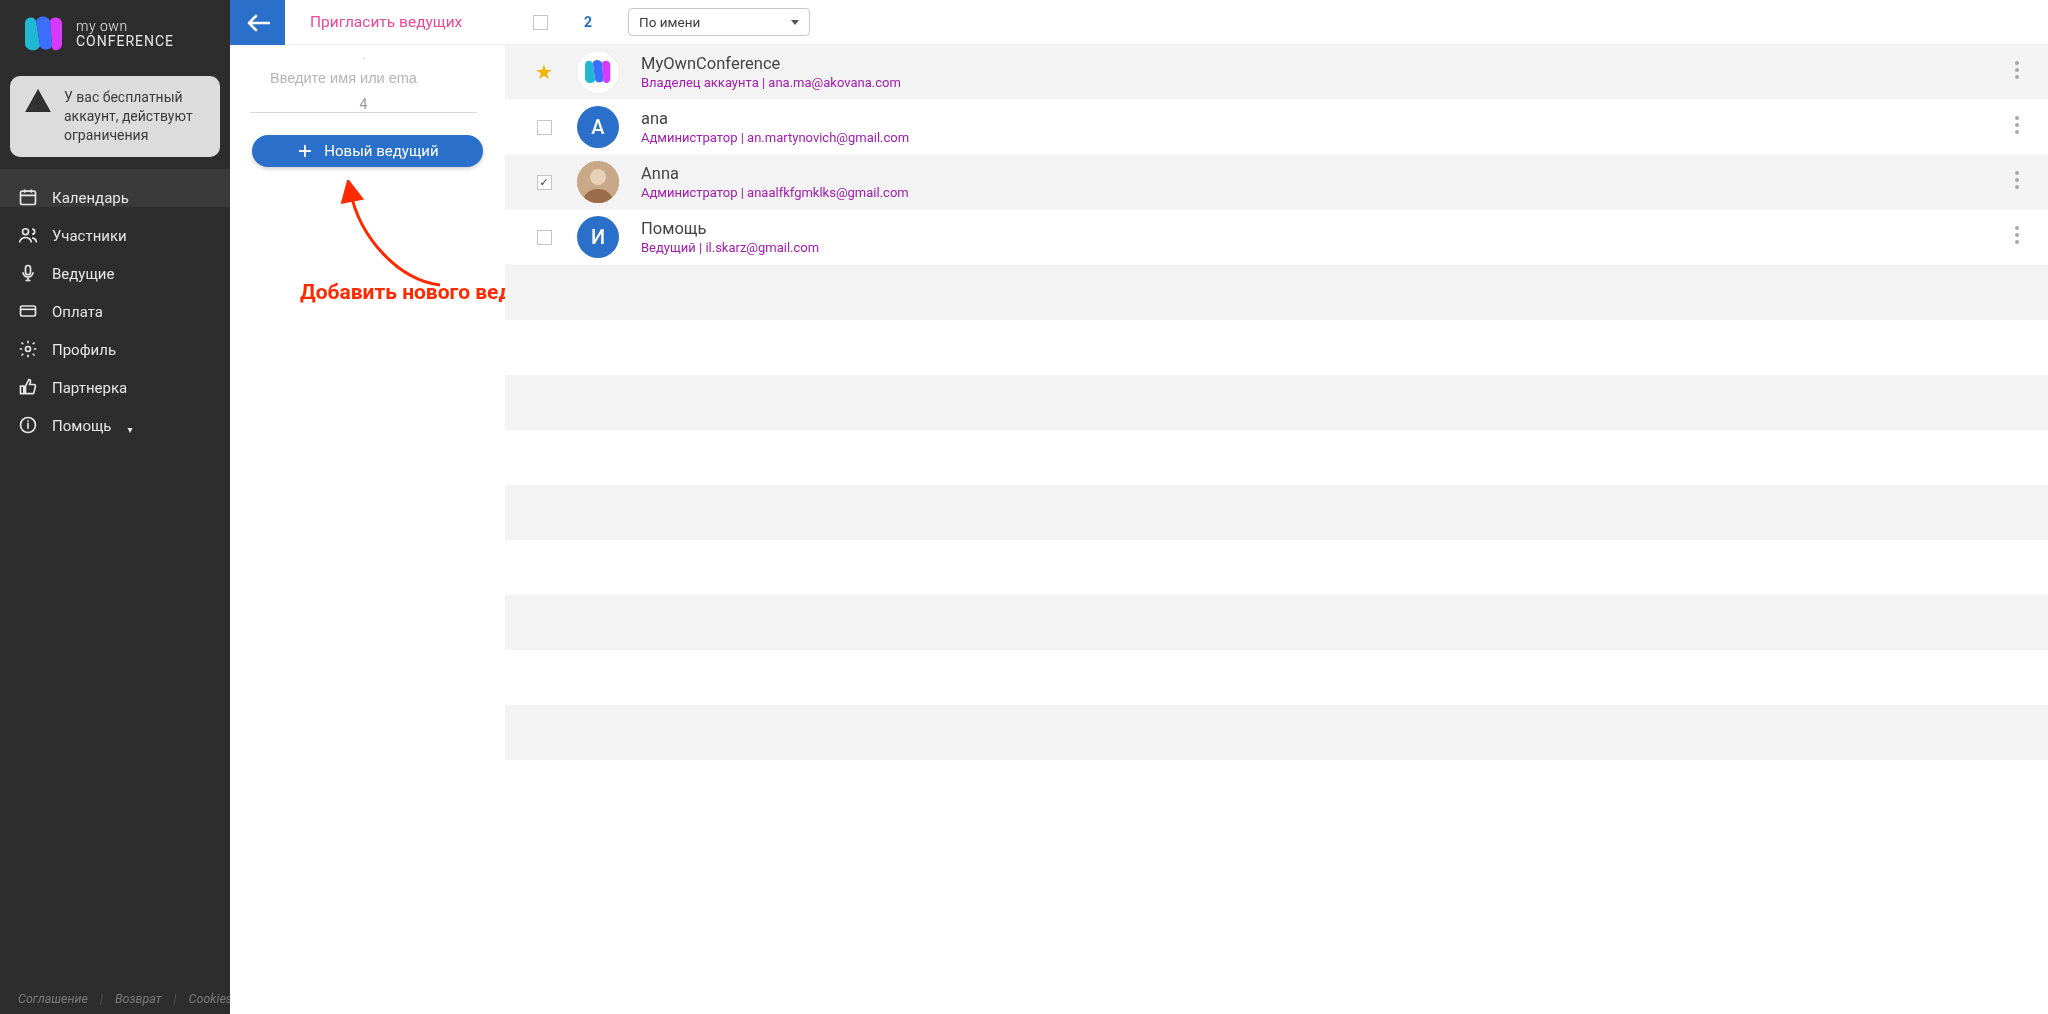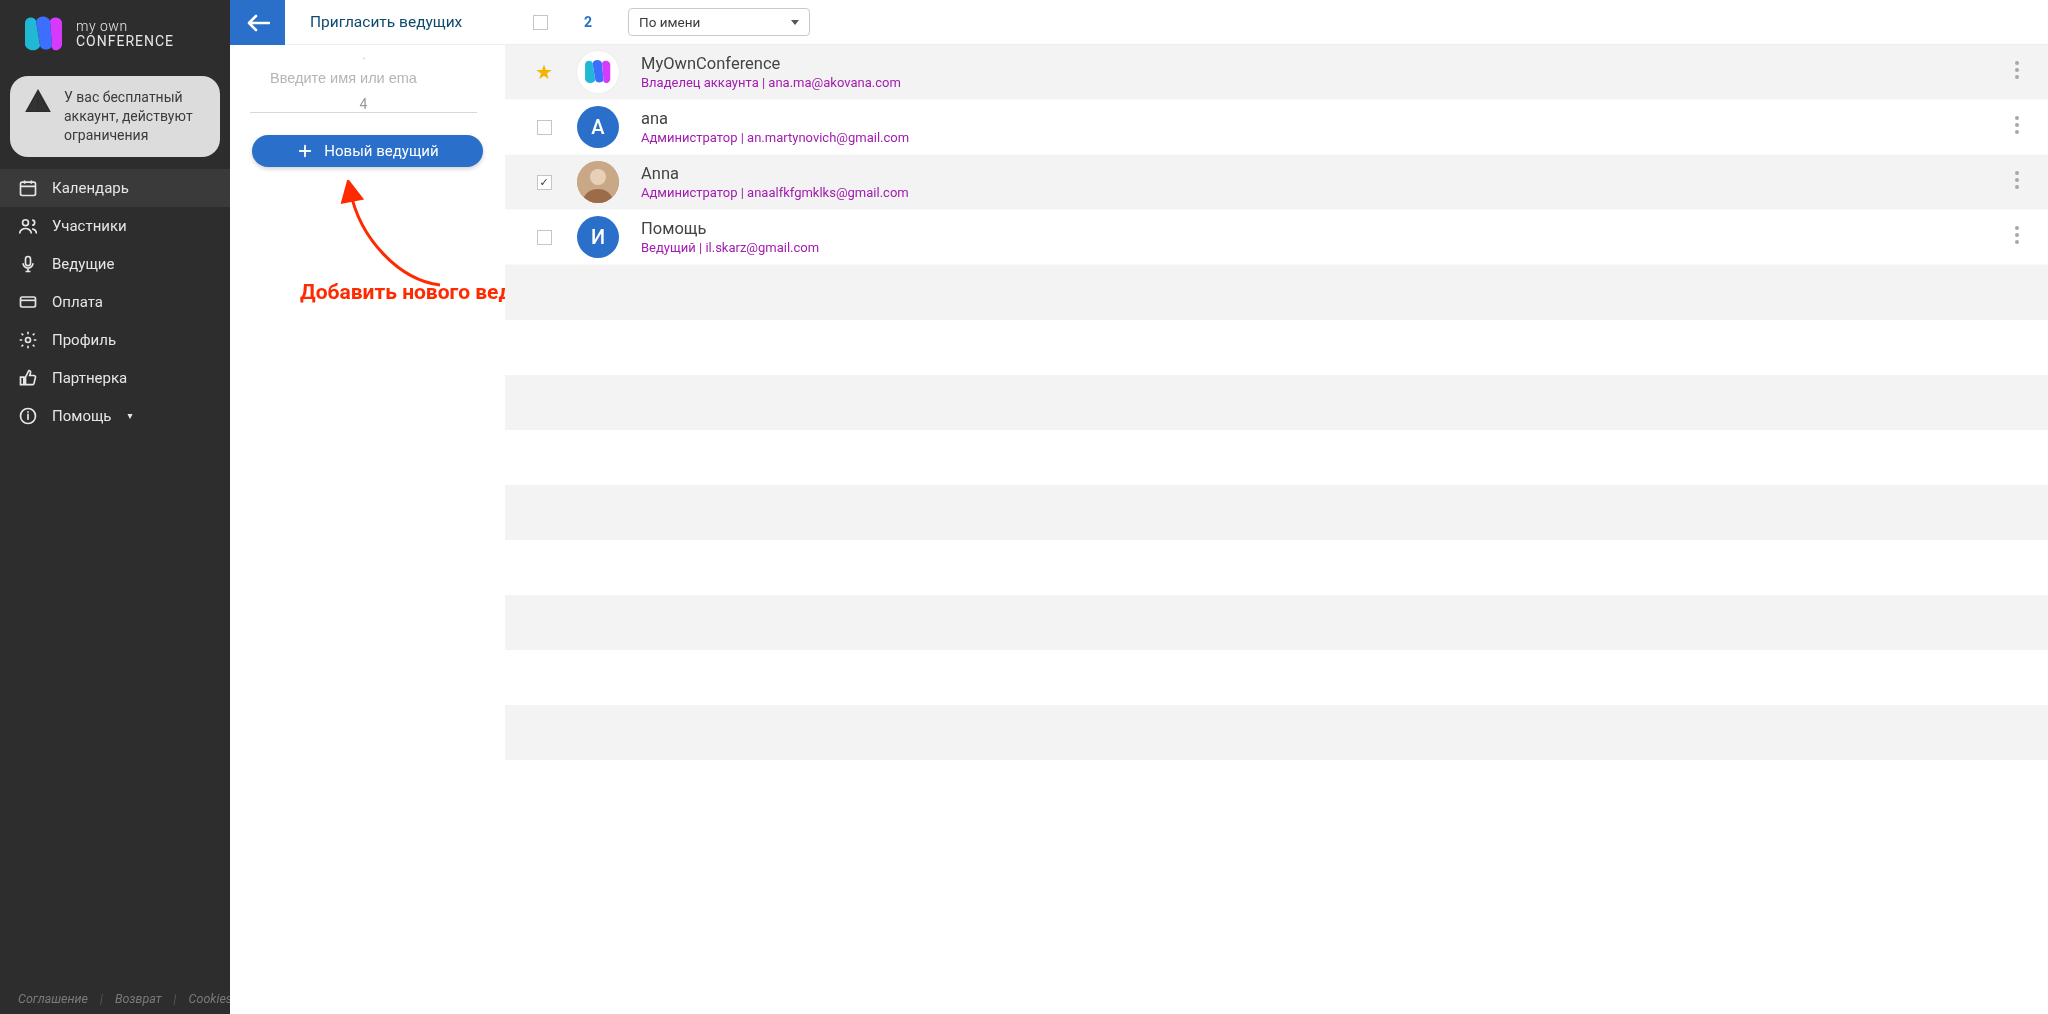--- a/index.html
+++ b/index.html
@@ -37,40 +37,40 @@
       display: flex;
       flex-direction: column;
       line-height: 1.05;
     }
     .logo-text .l1 { font-size: 14px; font-weight: 300; letter-spacing: .5px; }
     .logo-text .l2 { font-size: 14px; font-weight: 400; letter-spacing: 1px; }
 
     .account-warning {
       margin: 8px 10px 12px 10px;
       background: #dcdcdc;
-      border-radius: 18px;
+      border-radius: 10px;
       padding: 12px 14px;
       display: flex;
       gap: 12px;
       align-items: flex-start;
     }
     .account-warning .warn-icon {
       width: 28px; height: 28px; flex: none;
       color: #333;
     }
     .account-warning .warn-text {
       font-size: 14px;
       color: #3b3b3b;
       line-height: 1.35;
     }
 
     .nav { display: flex; flex-direction: column; }
     .nav-item {
       display: flex;
-      align-items: center;
+      align-items: flex-end;
       gap: 14px;
       color: #e6e6e6;
       height: 38px;
       padding: 0 18px;
       cursor: pointer;
       font-size: 15px;
     }
     .nav-item:hover, .nav-item.active { background: #3a3a3a; }
     .nav-item svg { width: 20px; height: 20px; flex: none; }
     .nav-item .caret { margin-left: 2px; font-size: 10px; }
@@ -108,21 +108,21 @@
       color: #fff;
       cursor: pointer;
     }
     .mid-header {
       height: 45px;
       border-bottom: 1px solid #eee;
       display: flex;
       align-items: center;
       padding-left: 80px;
       font-size: 15.5px;
-      color: #0c4a6e;
+      color: #ec4899;
     }
     .search-row {
       height: 56px;
       display: flex;
       align-items: center;
       gap: 10px;
       padding: 0 22px;
       border-bottom: 1px solid #d8d8d8;
       margin: 12px 28px 0 20px;
       flex-direction: column;

